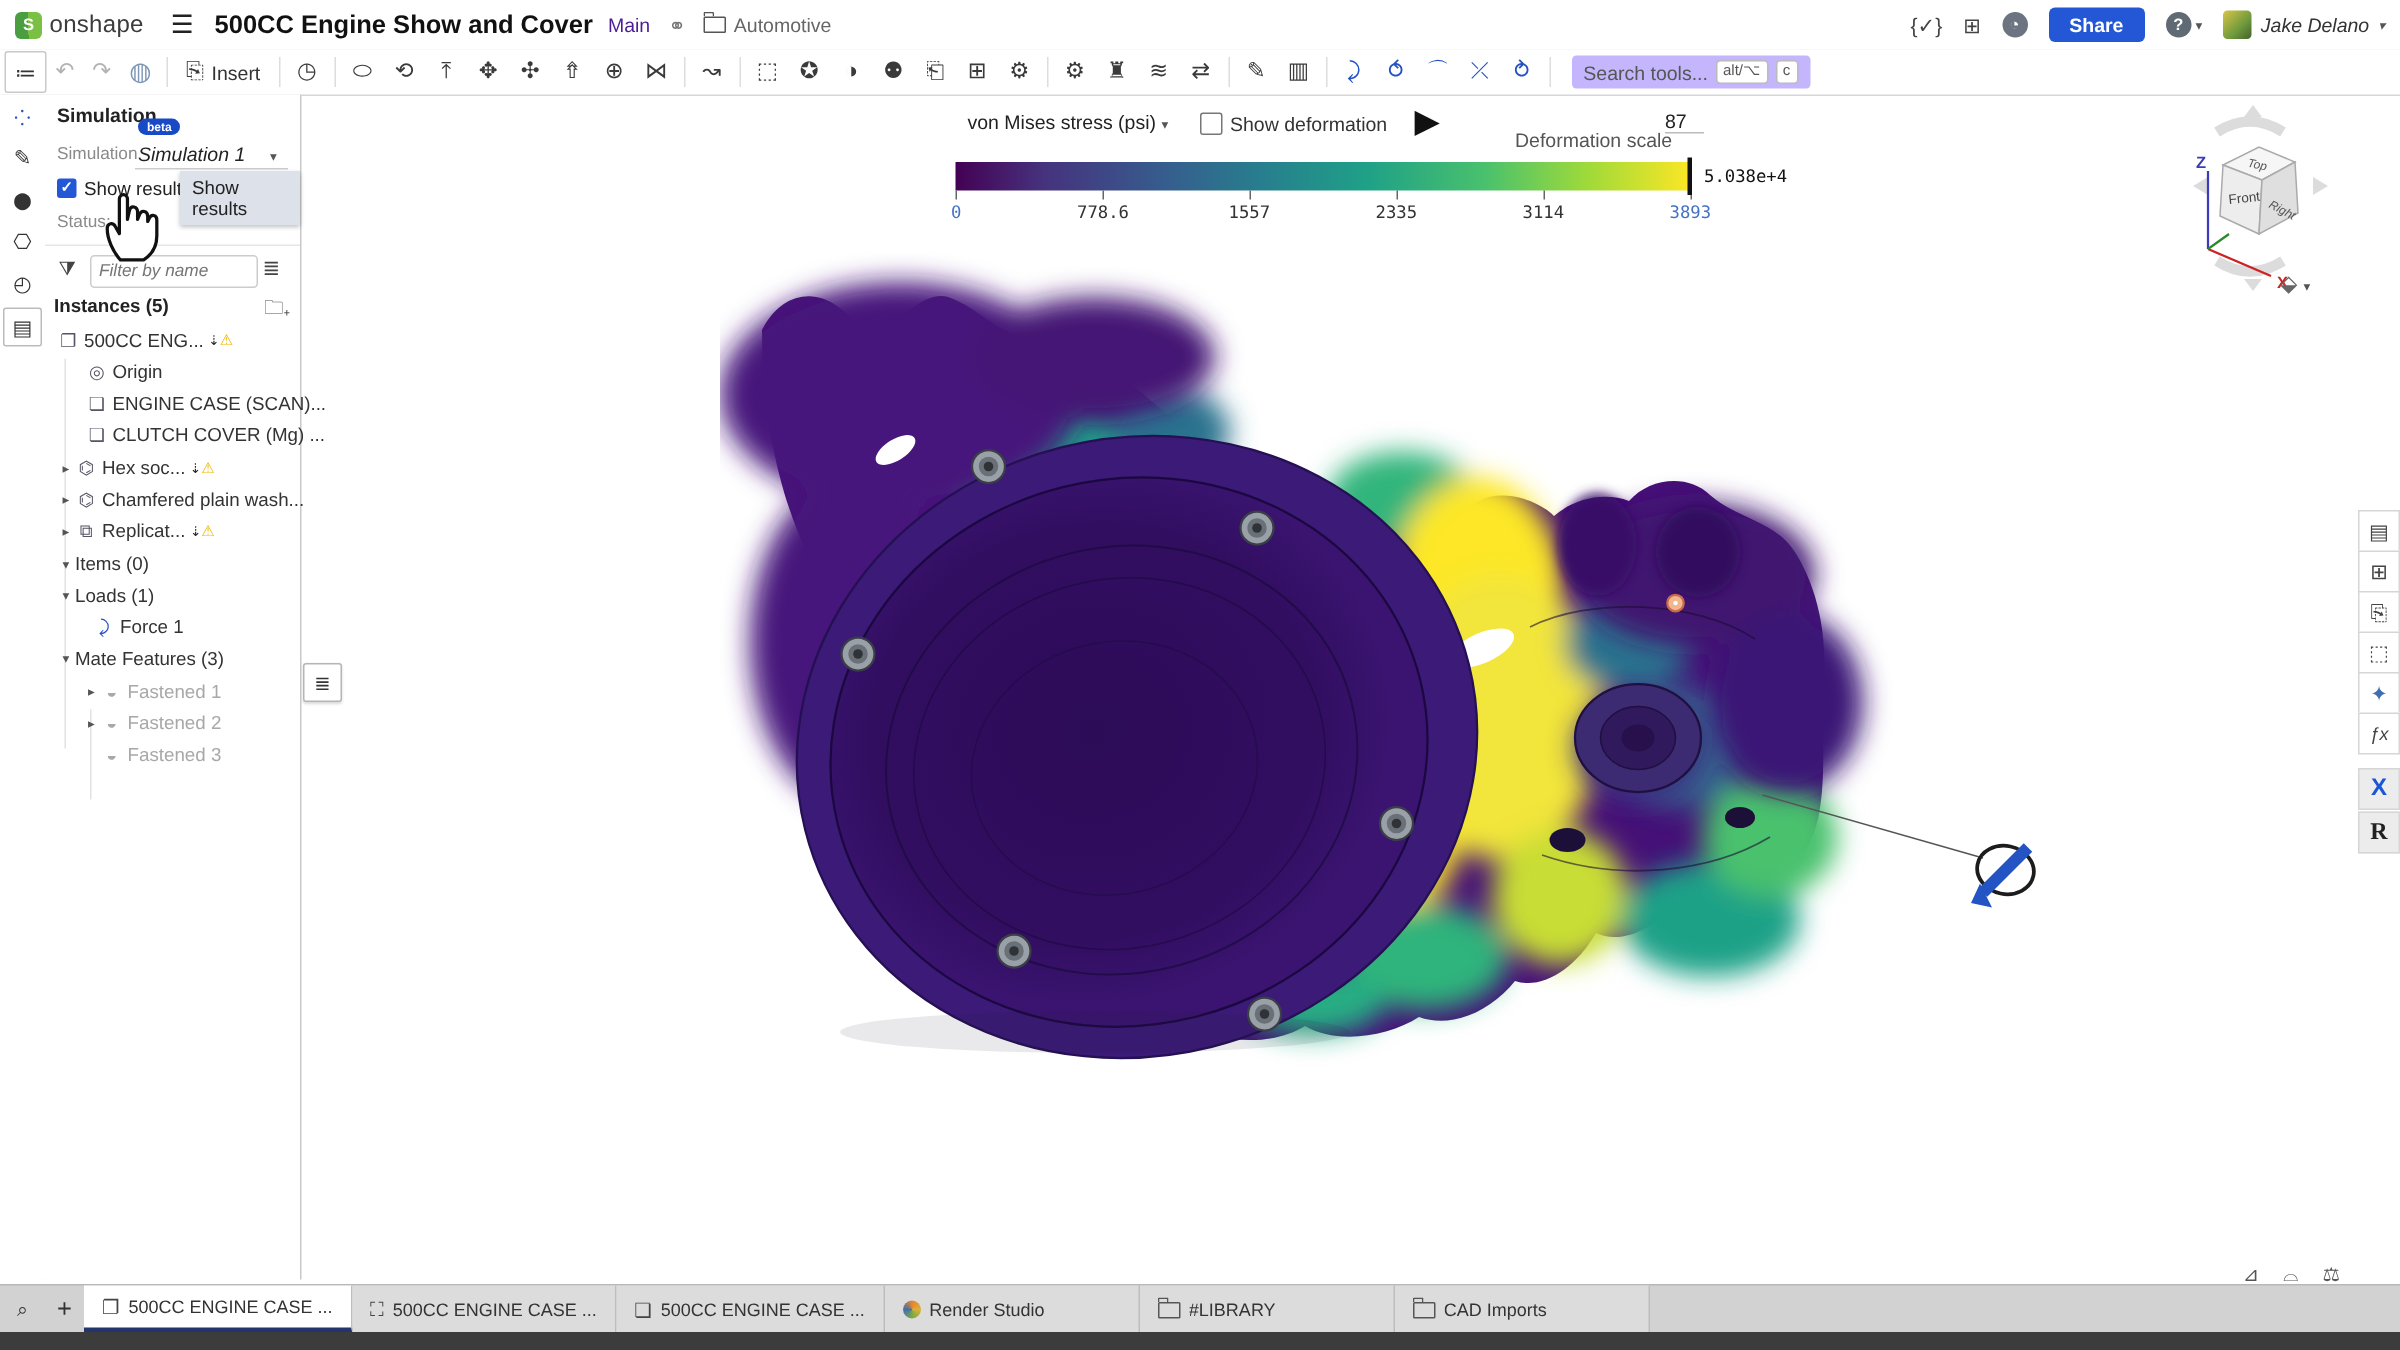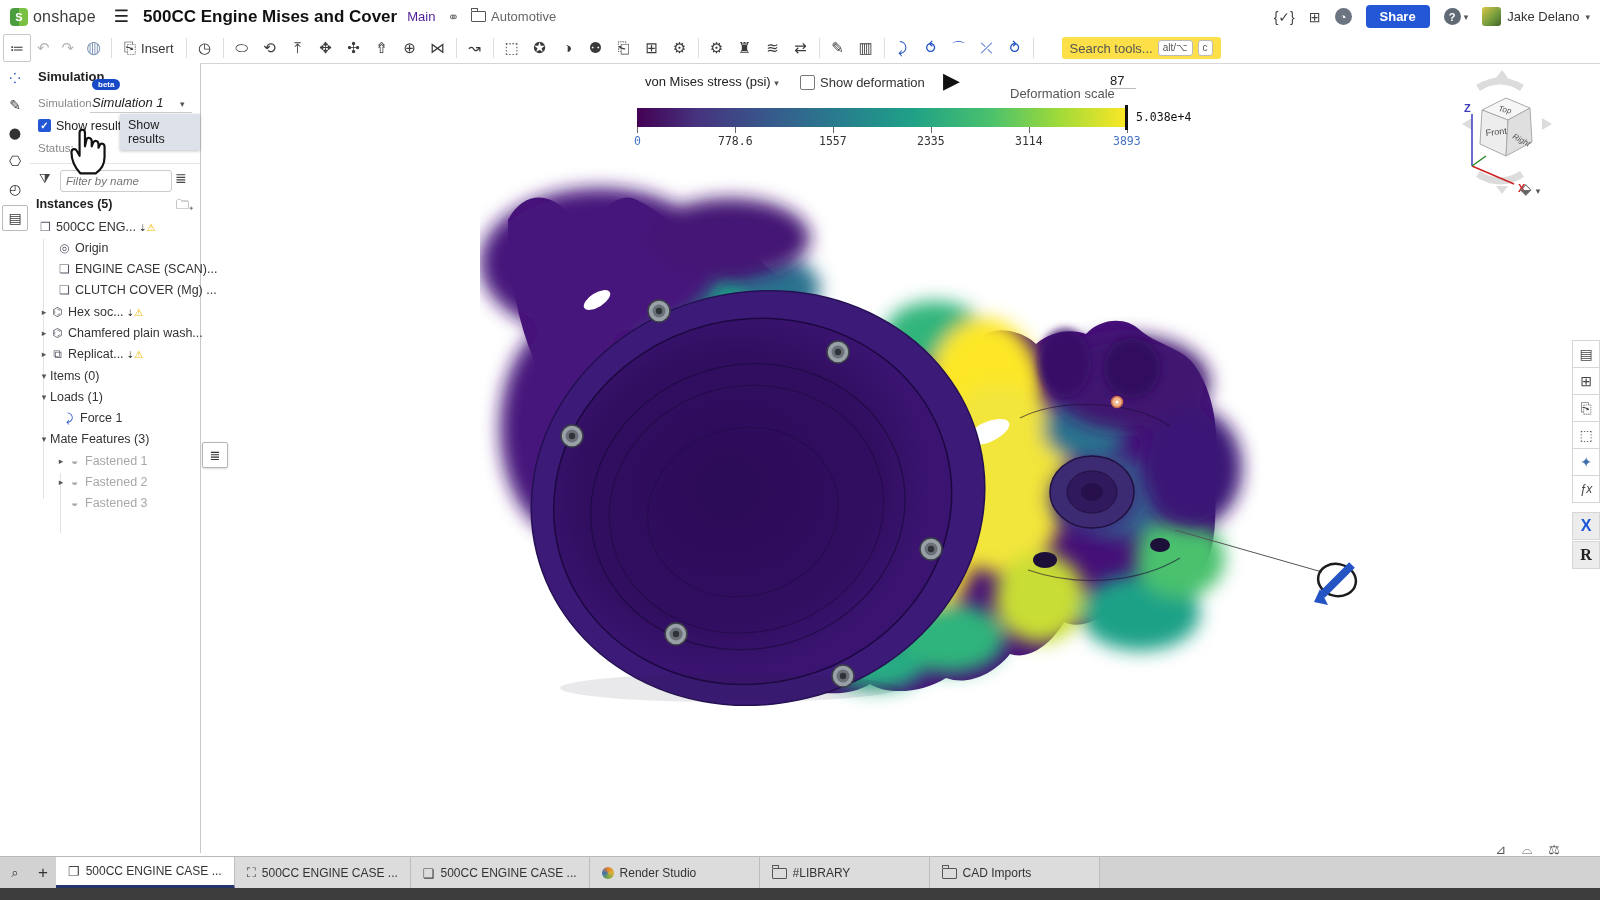--- a/index.html
+++ b/index.html
@@ -30,22 +30,22 @@
   #toolbar{position:absolute;left:0;top:33px;width:1600px;height:30px;background:#fff;
            border-bottom:1px solid #d6d6d6;display:flex;align-items:center;}
   .tool-box{width:26px;height:26px;margin-left:3px;border:1px solid #c9c9c9;border-radius:2px;background:#fff;
             display:flex;align-items:center;justify-content:center;font-size:14px;color:#333;}
   .tgl{font-size:15px;color:#3a3a3a;padding:0 6px;line-height:28px;}
   .tgl.dis{color:#b3b3b3;}
   .tsep{width:1px;height:20px;background:#ddd;margin:0 4px;}
   .insert-btn{display:flex;align-items:center;gap:5px;font-size:13px;color:#333;padding:0 8px;}
   .ticon{font-size:15px;color:#3a3a3a;width:28px;text-align:center;line-height:28px;}
   .ticon.blue{color:#2453c4;}
-  .search-box{display:flex;align-items:center;gap:5px;background:#fde047;border-radius:3px;
-              padding:3px 8px;margin-left:24px;}
+  .search-box{display:flex;align-items:center;gap:5px;background:#c4b5fd;border-radius:3px;
+              padding:3px 8px;margin-left:10px;}
   .search-box .ph{font-size:13px;color:#555;}
   .kbd{font-size:10px;color:#555;background:#fff;border:1px solid #bbb;border-radius:3px;padding:0 4px;line-height:14px;}
   
   #lsidebar{position:absolute;left:0;top:63px;width:30px;height:790px;background:#fff;border-right:1px solid #e0e0e0;}
   .sb-ic{width:30px;height:28px;display:flex;align-items:center;justify-content:center;font-size:14px;color:#333;}
   .sb-ic.sel{border:1px solid #bbb;border-radius:2px;width:24px;height:24px;margin:2px auto;}
   
   #panel{position:absolute;left:30px;top:63px;width:170px;height:790px;background:#fff;
          border-right:1px solid #c8c8c8;font-size:12.5px;}
   .p-title{position:absolute;left:8px;top:6px;font-size:13px;font-weight:bold;color:#222;}
@@ -116,35 +116,35 @@
 </style>
 </head>
 <body>
 
 <div id="app">
 
   <div id="topbar">
     <div class="logo-mark">S</div>
     <span class="logo-text">onshape</span>
     <span class="hamburger">☰</span>
-    <span class="doc-title">500CC Engine Mises and Cover</span>
+    <span class="doc-title">500CC Engine Show and Cover</span>
     <span class="ws-label">Main</span>
     <span class="tb-ic">⚭</span>
     <span class="fold" style="margin-left:12px;"></span>
     <span class="proj">Automotive</span>
     <div class="top-right">
       <span class="tr-ic">{✓}</span>
       <span class="tr-ic">⊞</span>
       <span class="help-circ" style="background:#6b7480;">◔</span>
       <span class="share-btn">Share</span>
       <span style="display:flex;align-items:center;gap:3px;">
         <span class="help-circ">?</span>
         <span class="caret">▾</span>
       </span>
-      <span style="display:flex;align-items:center;gap:6px;">
+      <span style="display:flex;align-items:center;gap:6px;font-style:italic;">
         <span class="avatar"></span>
         <span class="username">Jake Delano</span>
         <span class="caret">▾</span>
       </span>
     </div>
   </div>
 
   <div id="toolbar">
     <div class="tool-box">≔</div>
     <span class="tgl dis">↶</span>

